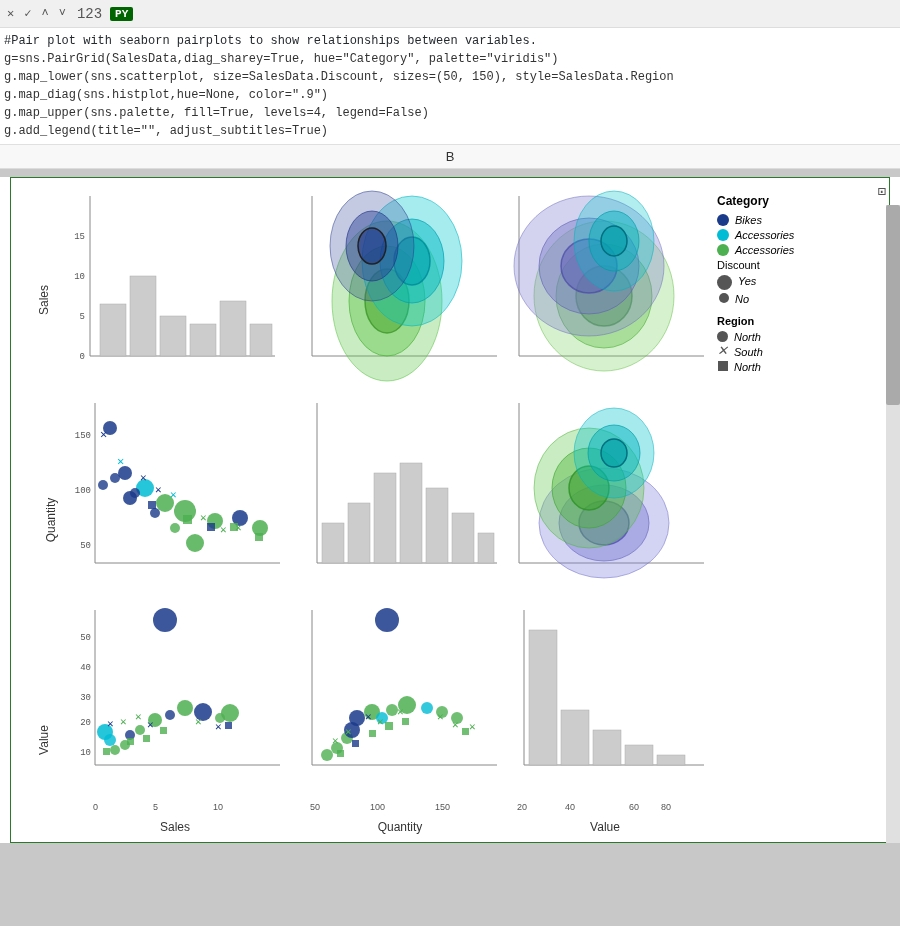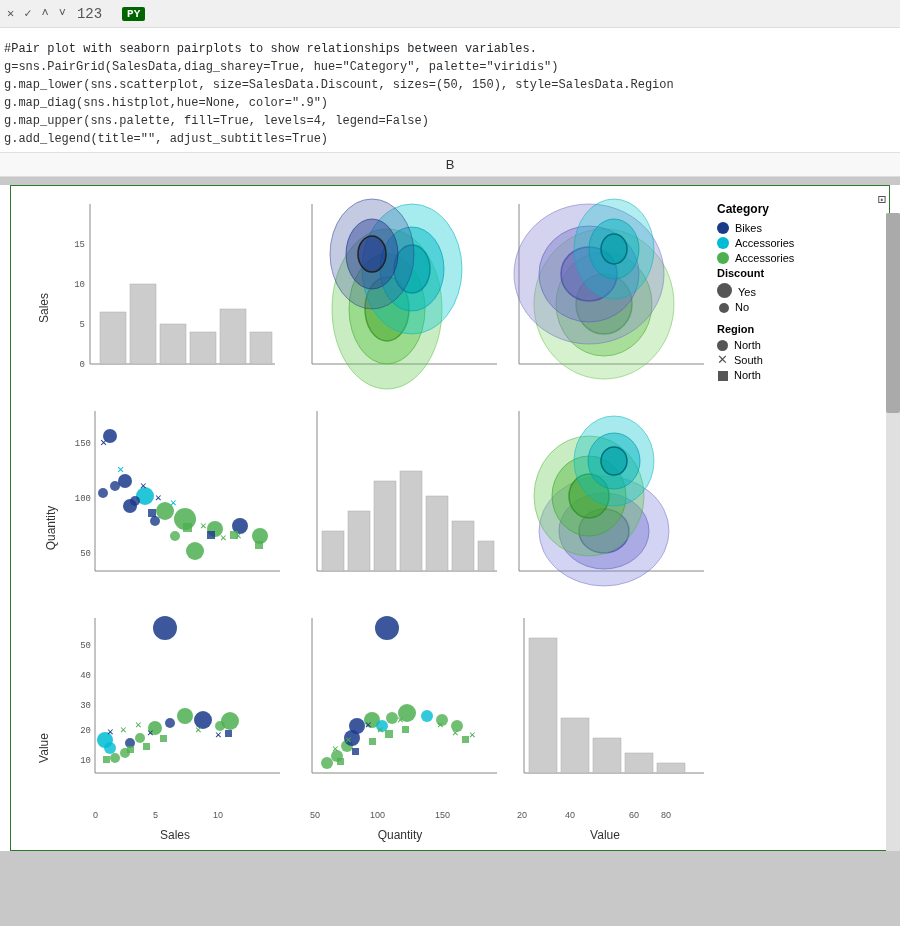--- a/index.html
+++ b/index.html
@@ -8,25 +8,25 @@
     .cell-toolbar {
       display: flex; align-items: center;
       background: #f0f0f0; border-bottom: 1px solid #ddd;
       padding: 2px 4px; height: 28px;
     }
     .cell-toolbar-left { display: flex; align-items: center; gap: 4px; }
     .toolbar-btn { font-size: 12px; color: #555; cursor: pointer; padding: 1px 3px; }
     .run-counter { font-size: 14px; color: #555; margin-left: 4px; }
     .py-badge {
       background: #006400; color: white; font-size: 11px; font-weight: bold;
-      padding: 1px 5px; border-radius: 2px; margin-left: 16px;
+      padding: 1px 5px; border-radius: 2px; margin-left: 4px;
     }
 
     .code-area {
-      background: #fff; padding: 12px 8px 4px 4px;
+      background: #fff; padding: 4px 8px 4px 4px;
       border-bottom: 1px solid #e0e0e0;
       font-size: 12px; line-height: 1.5;
       color: #24292e;
     }
     .code-line { white-space: pre; color: #333; }
     .code-comment { color: #24292e; }
 
     .output-bar {
       background: #f8f8f8; border-bottom: 1px solid #ddd;
       display: flex; align-items: center; justify-content: center;
@@ -51,21 +51,21 @@
       position: relative;
       padding: 8px;
     }
 
     
     .plot-cell {
       position: relative;
       border: none;
       overflow: hidden;
     }
-    .legend-item { display: flex; align-items: flex-end; margin: 3px 0; }
+    .legend-item { display: flex; align-items: flex-start; margin: 3px 0; font-style: italic; }
 
     svg { display: block; }
 
     
     .scrollbar-track {
       position: absolute; right: 0; top: 28px; bottom: 0; width: 14px;
       background: #e0e0e0;
     }
     .scrollbar-thumb {
       position: absolute; top: 0; right: 0; width: 14px; height: 200px;
@@ -177,21 +177,21 @@
             <span>Bikes</span>
           </div>
           <div class="legend-item">
             <div style="width:12px;height:12px;border-radius:50%;background:#00bcd4;margin-right:6px;flex-shrink:0;"></div>
             <span>Accessories</span>
           </div>
           <div class="legend-item">
             <div style="width:12px;height:12px;border-radius:50%;background:#4caf50;margin-right:6px;flex-shrink:0;"></div>
             <span>Accessories</span>
           </div>
-          <div style="font-weight:bold; margin-top:2px; margin-bottom:4px;">Discount</div>
+          <div style="font-weight:normal; margin-top:2px; margin-bottom:4px;">Discount</div>
           <div class="legend-item">
             <div style="width:15px;height:15px;border-radius:50%;background:#555;margin-right:6px;flex-shrink:0;"></div>
             <span>Yes</span>
           </div>
           <div class="legend-item">
             <div style="width:10px;height:10px;border-radius:50%;background:#555;margin-right:6px;flex-shrink:0;margin-left:2px;"></div>
             <span>No</span>
           </div>
           <div style="font-weight:bold; margin-top:10px; margin-bottom:4px;">Region</div>
           <div class="legend-item">

